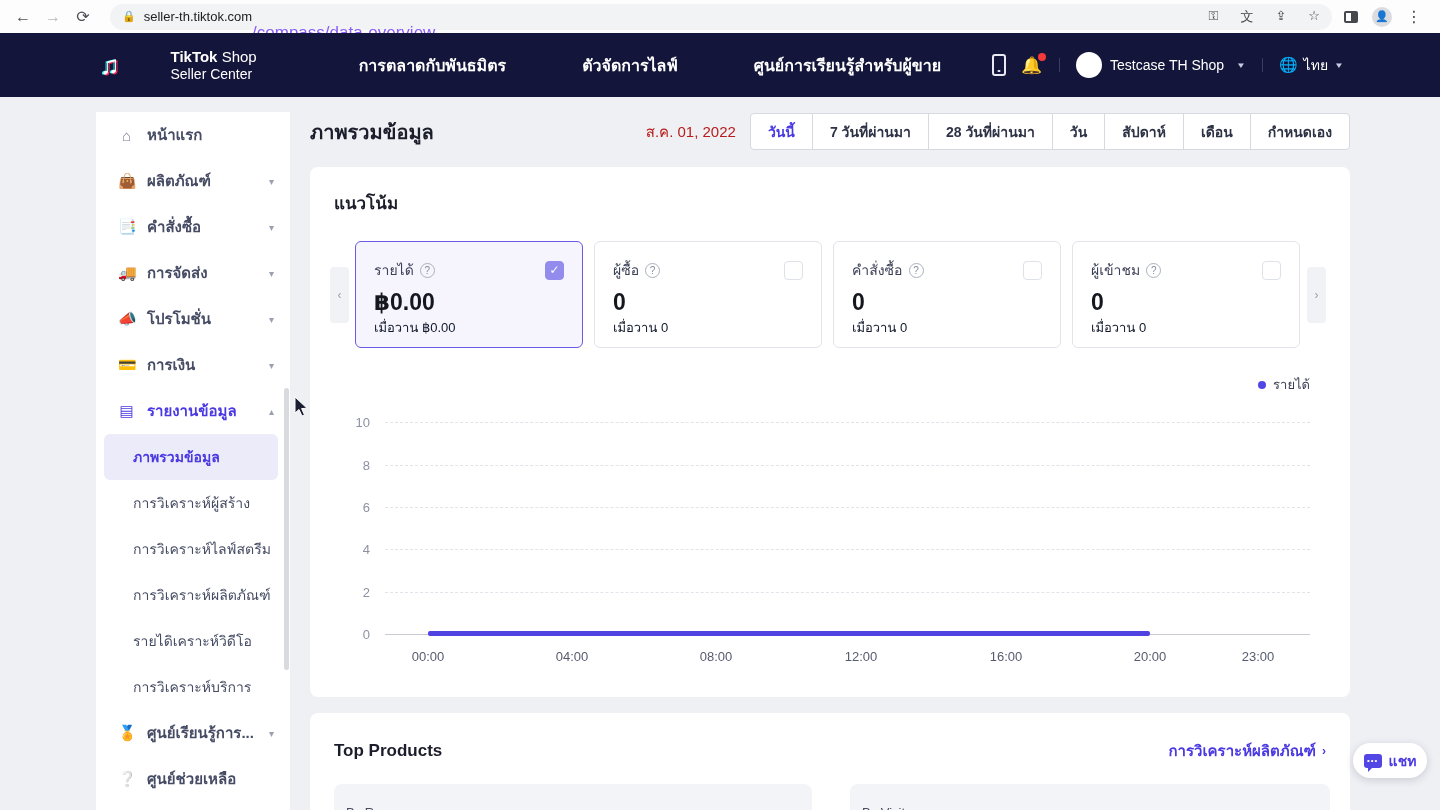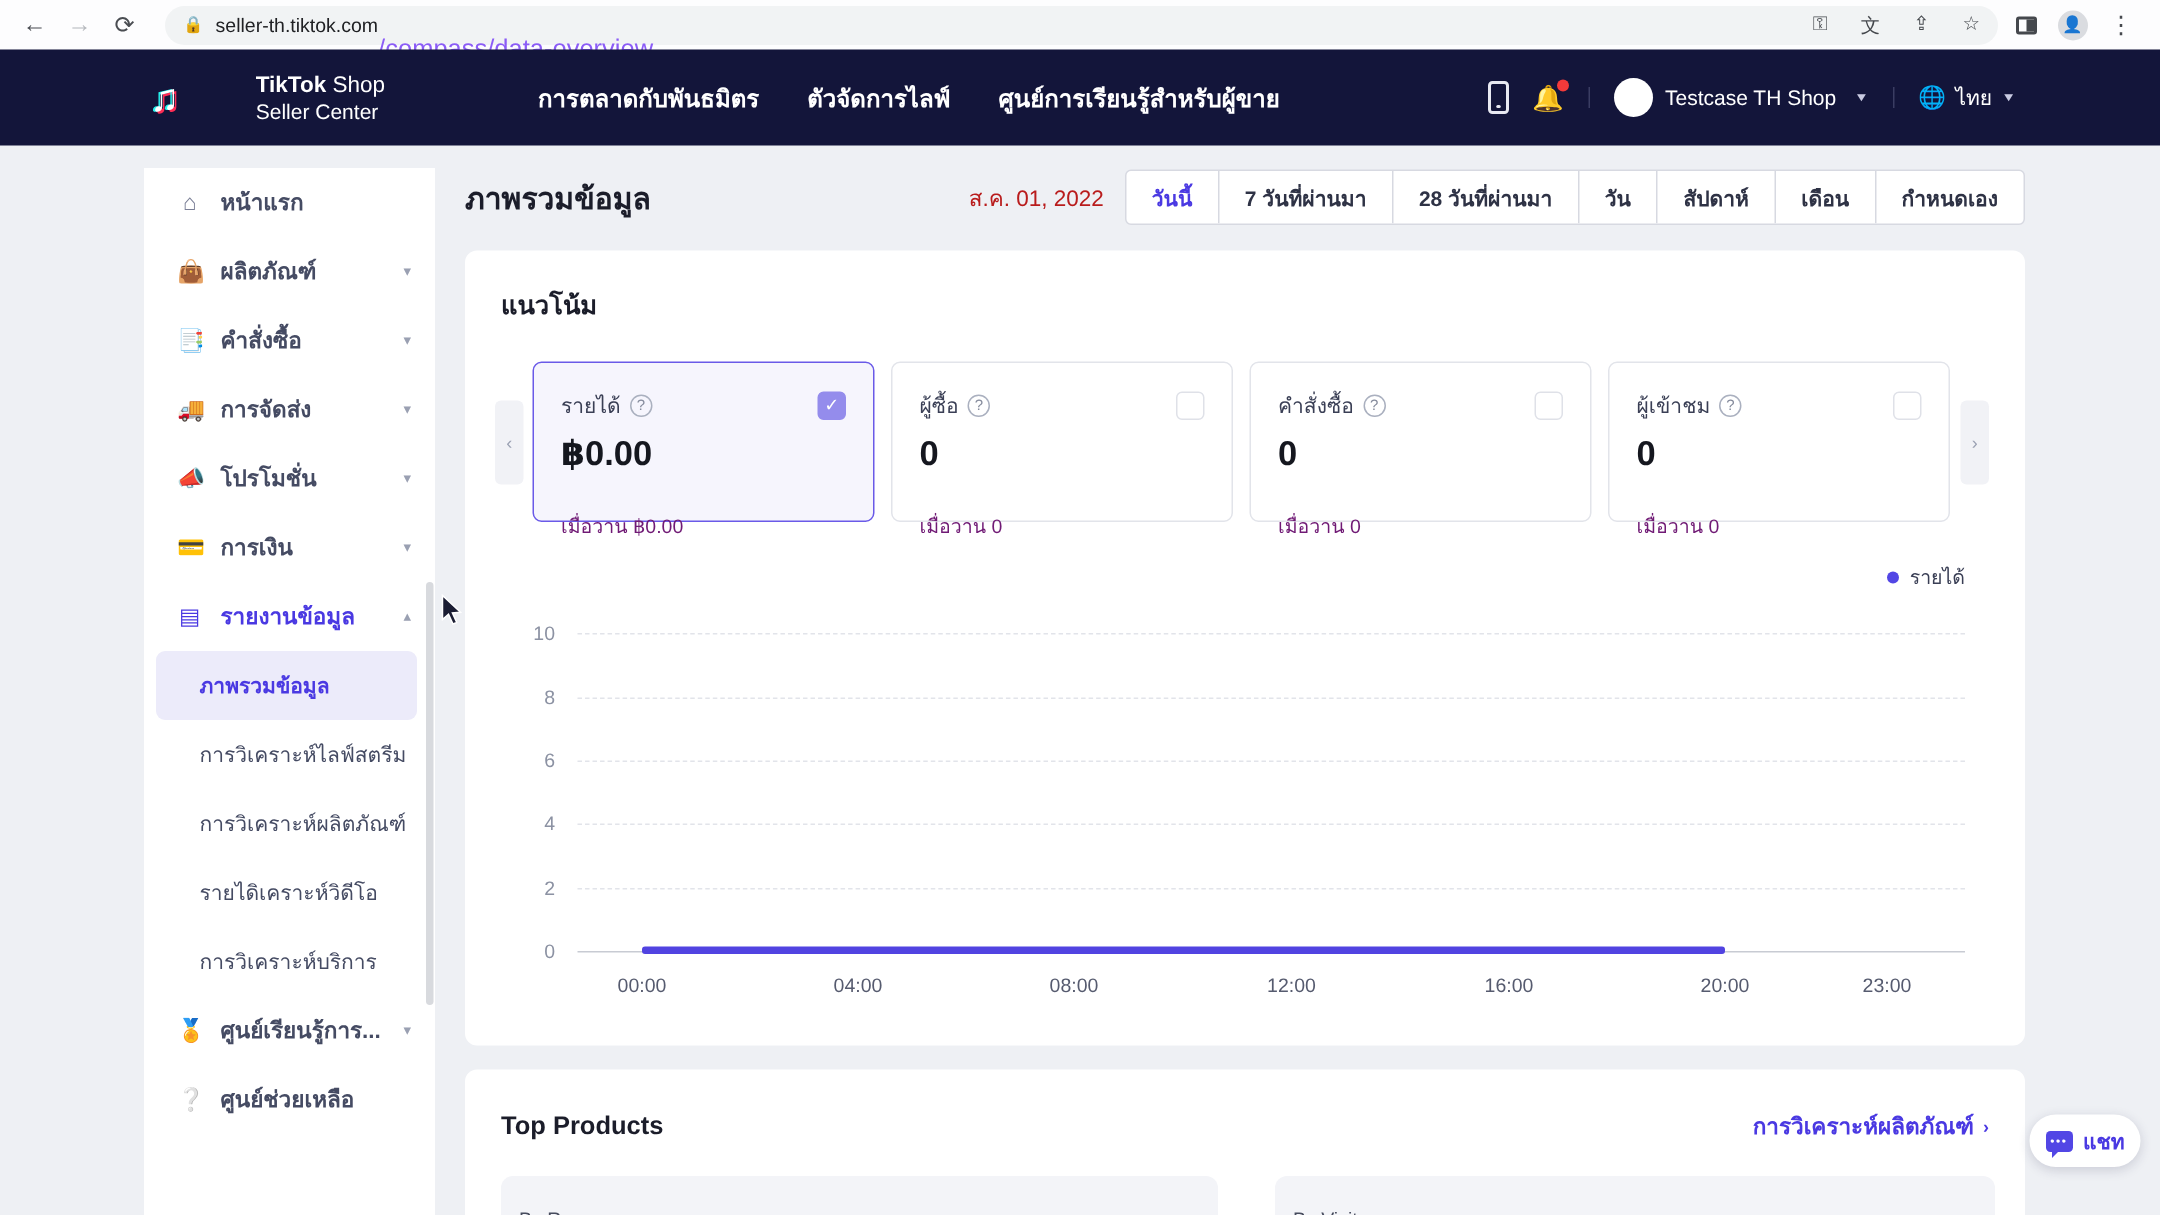--- a/index.html
+++ b/index.html
@@ -20,21 +20,21 @@
   .sidepanel-ic::after { content:""; position:absolute; right:0; top:0; bottom:0; width:5px; background:#45484d; }
   .chrome-avatar { width:20px; height:20px; border-radius:50%; background:#dadce0; display:flex; align-items:center; justify-content:center; font-size:11px; color:#5f6368; }
 
   
   .topnav { position:absolute; left:0; top:33px; width:1440px; height:64px; background:#13153a; display:flex; align-items:center; color:#fff; }
   .logo { display:flex; align-items:center; margin-left:100px; gap:9px; }
   .logo-note { font-size:26px; color:#fff; text-shadow:-1.5px 0 0 #25f4ee, 1.5px 1px 0 #fe2c55; line-height:1; }
   .logo-text { line-height:1.15;margin-left:42px; }
   .logo-l1 { font-size:15px; } .logo-l1 b { font-weight:bold; }
   .logo-l2 { font-size:14px; font-weight:400; }
-  .topnav-items { display:flex; gap:32px; margin-left:102px; }
+  .topnav-items { display:flex; gap:76px; margin-left:102px; }
   .topnav-item { font-size:16px; font-weight:bold; cursor:pointer; white-space:nowrap; }
   .topnav-right { margin-left:auto; margin-right:96px; display:flex; align-items:center; gap:16px; }
   .ic-phone { width:14px; height:22px; border:2px solid #e8e9f2; border-radius:3px; position:relative; }
   .ic-phone::after { content:""; position:absolute; left:50%; bottom:2px; transform:translateX(-50%); width:3px; height:2px; background:#e8e9f2; border-radius:1px; }
   .bell-wrap { position:relative; font-size:17px; }
   .bell-dot { position:absolute; right:-3px; top:-2px; width:8px; height:8px; border-radius:50%; background:#f33a3a; }
   .nav-divider { width:1px; height:14px; background:#3a3d62; }
   .shop-chip { display:flex; align-items:center; gap:8px; cursor:pointer; }
   .shop-avatar { width:26px; height:26px; border-radius:50%; background:#fff; }
   .shop-name { font-size:14px; max-width:118px; overflow:hidden; white-space:nowrap; }
@@ -70,21 +70,21 @@
   .car-arrow { position:absolute; width:19px; height:56px; top:100px; background:#f1f2f6; border-radius:4px; color:#9aa0b2; font-size:12px; display:flex; align-items:center; justify-content:center; cursor:pointer; }
   .car-arrow.left { left:20px; } .car-arrow.right { right:24px; }
   .metric-card { position:absolute; top:74px; width:228px; height:107px; border:1px solid #e2e4ea; border-radius:6px; background:#fff; padding:17px 18px; cursor:pointer; }
   .metric-card.selected { border:1.5px solid #6a5ae8; background:#f6f5fd; }
   .mc-head { display:flex; align-items:center; }
   .mc-label { font-size:14px; color:#3a3f55; }
   .mc-help { width:15px; height:15px; border:1px solid #aab0bf; border-radius:50%; font-size:10px; color:#868c9d; display:inline-flex; align-items:center; justify-content:center; margin-left:6px; }
   .mc-check { margin-left:auto; width:19px; height:19px; border-radius:4px; border:1px solid #dfe1e8; background:#fff; }
   .mc-check.checked { background:#948cec; border-color:#948cec; color:#fff; font-size:12px; display:flex; align-items:center; justify-content:center; }
   .mc-value { font-size:23px; font-weight:bold; color:#15171f; margin-top:8px; }
-  .mc-yesterday { font-size:13px; color:#701a75; margin-top:24px; }
+  .mc-yesterday { font-size:13px; color:#0f172a; margin-top:1px; }
 
   .legend { position:absolute; right:40px; top:207px; display:flex; align-items:center; gap:7px; }
   .legend-dot { width:8px; height:8px; border-radius:50%; background:#5246e5; }
   .legend-label { font-size:13px; color:#3a3f55; }
 
   .chart { position:absolute; left:0; top:240px; width:1040px; height:260px; }
   .grid-row { position:absolute; left:75px; width:925px; border-top:1px dashed #e2e4ea; }
   .grid-row.base { border-top:1px solid #c8cbd3; }
   .ytick { position:absolute; width:60px; text-align:right; font-size:13px; color:#8c92a3; transform:translateY(-50%); }
   .xtick { position:absolute; top:242px; transform:translateX(-50%); font-size:13px; color:#565b6f; }
@@ -195,20 +195,21 @@
     <span class="ic">💳</span>
     <span class="lbl">การเงิน</span>
     <span class="chv">▾</span>
   </div>
   <div class="side-item active-section">
     <span class="ic">▤</span>
     <span class="lbl">รายงานข้อมูล</span>
     <span class="chv">▴</span>
   </div>
   <div class="sub-item active">ภาพรวมข้อมูล</div>
+  <div class="sub-item">การวิเคราะห์ผู้สร้าง</div>
   <div class="sub-item">การวิเคราะห์ไลฟ์สตรีม</div>
   <div class="sub-item">การวิเคราะห์ผลิตภัณฑ์</div>
   <div class="sub-item">รายไดิเคราะห์วิดีโอ</div>
   <div class="sub-item">การวิเคราะห์บริการ</div>
   <div class="side-item">
     <span class="ic">🏅</span>
     <span class="lbl">ศูนย์เรียนรู้การ...</span>
     <span class="chv">▾</span>
   </div>
   <div class="side-item">

